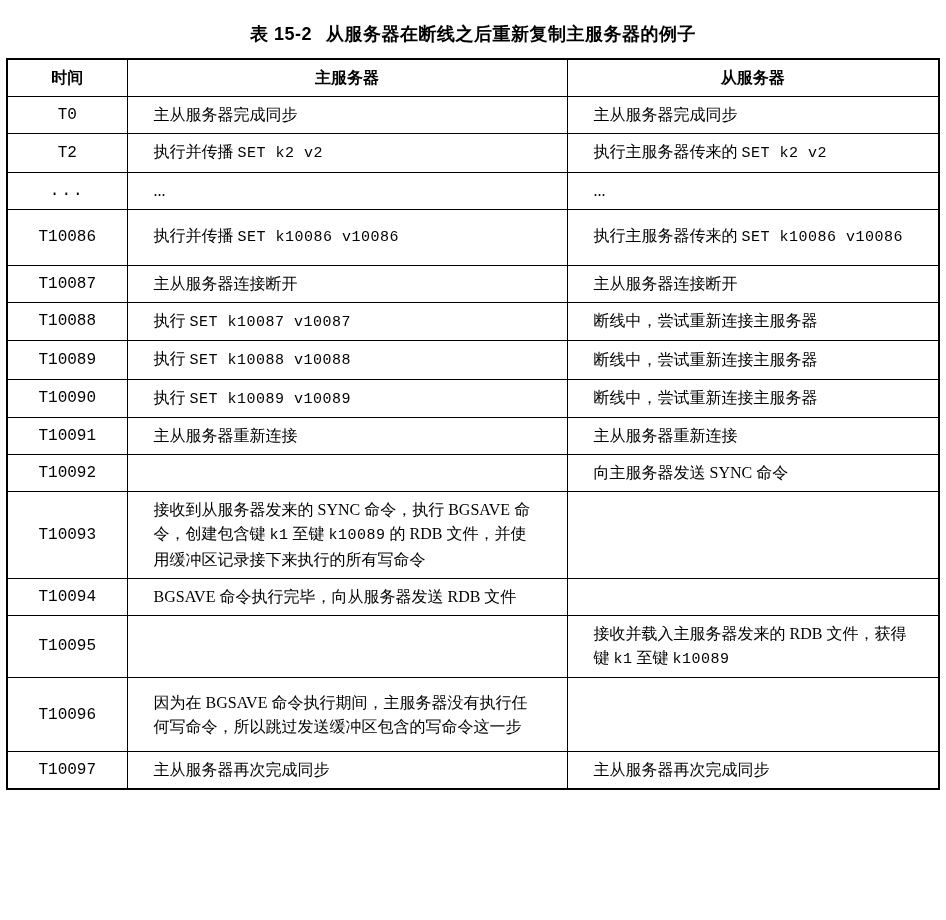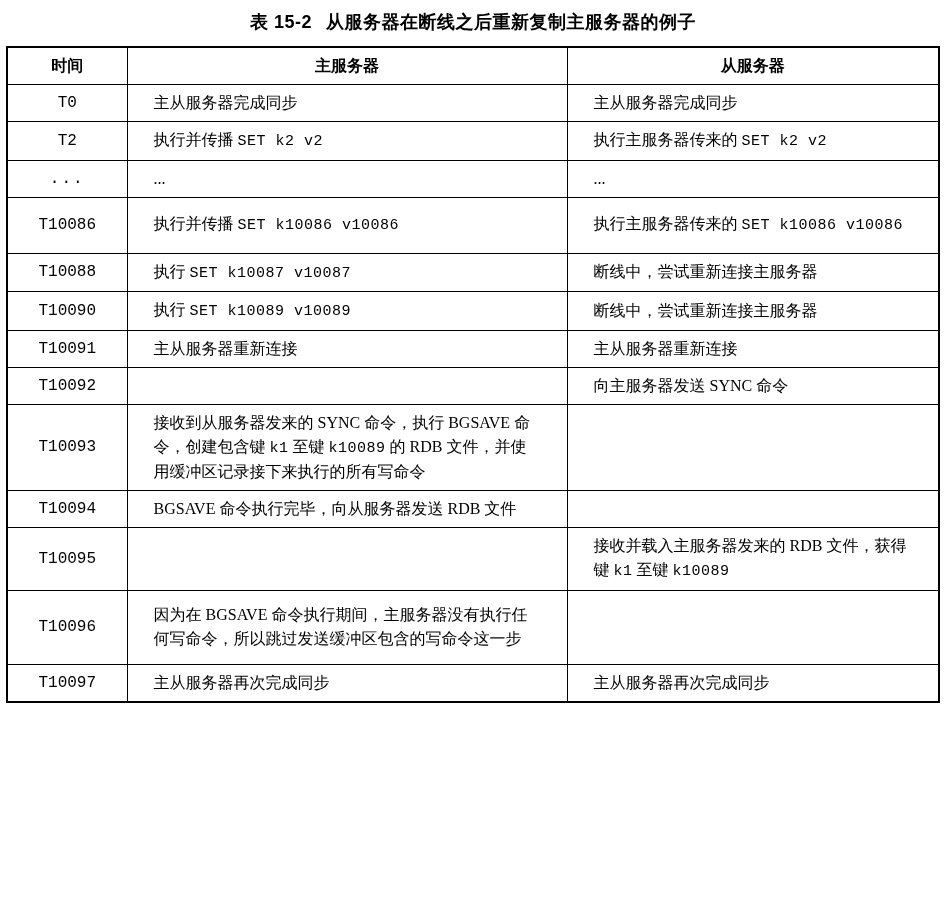--- a/index.html
+++ b/index.html
@@ -21,20 +21,21 @@
     box-sizing: border-box;
     padding: 0;
   }
   .caption {
     text-align: center;
     font-size: 18px;
     font-weight: bold;
     letter-spacing: 0.5px;
     padding: 10px 0 12px 0;
     font-family: "Liberation Sans", "DejaVu Sans", sans-serif;
+    margin-top: 12px;
   }
   .caption .cap-num {
     margin-right: 14px;
   }
   table.tbl {
     border-collapse: collapse;
     width: 934px;
     margin: 0 6px;
     table-layout: fixed;
     border: 2px solid #000;
@@ -120,22 +121,32 @@
           <td class="time dots">...</td>
           <td class="cell indent-1">...</td>
           <td class="cell">...</td>
         </tr>
         <tr class="tall">
           <td class="time">T10086</td>
           <td class="cell indent-1">执行并传播 <span class="mono">SET <span class="mono">k10086</span> v10086</span></td>
           <td class="cell indent-1 wrapcell">执行主服务器传来的 <span class="mono">SET <span class="mono">k10086</span> v10086</span></td>
         </tr>
         <tr>
+          <td class="time">T10087</td>
+          <td class="cell">主从服务器连接断开</td>
+          <td class="cell">主从服务器连接断开</td>
+        </tr>
+        <tr>
           <td class="time">T10088</td>
           <td class="cell indent-1">执行 <span class="mono">SET <span class="mono">k10087</span> v10087</span></td>
+          <td class="cell">断线中，尝试重新连接主服务器</td>
+        </tr>
+        <tr>
+          <td class="time">T10089</td>
+          <td class="cell indent-1">执行 <span class="mono">SET <span class="mono">k10088</span> v10088</span></td>
           <td class="cell">断线中，尝试重新连接主服务器</td>
         </tr>
         <tr>
           <td class="time">T10090</td>
           <td class="cell indent-1">执行 <span class="mono">SET <span class="mono">k10089</span> v10089</span></td>
           <td class="cell">断线中，尝试重新连接主服务器</td>
         </tr>
         <tr>
           <td class="time">T10091</td>
           <td class="cell">主从服务器重新连接</td>

